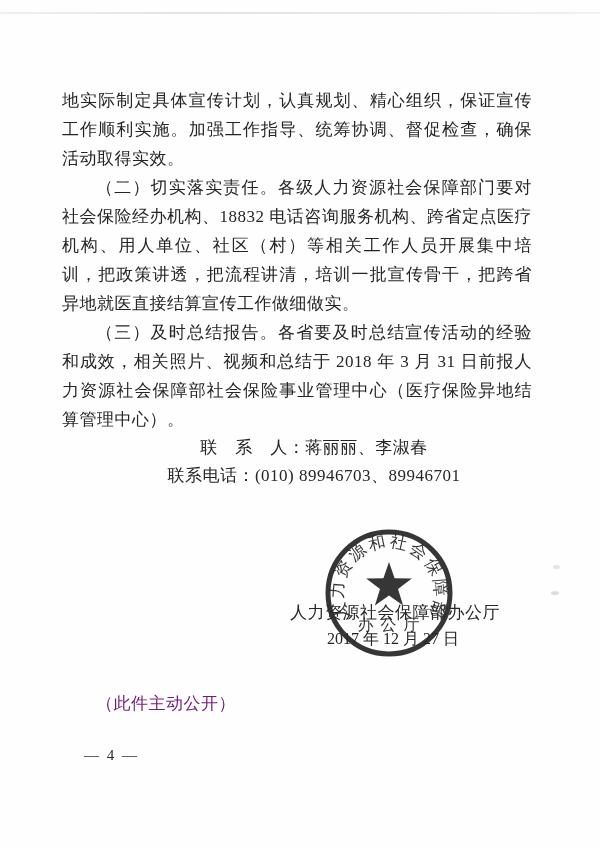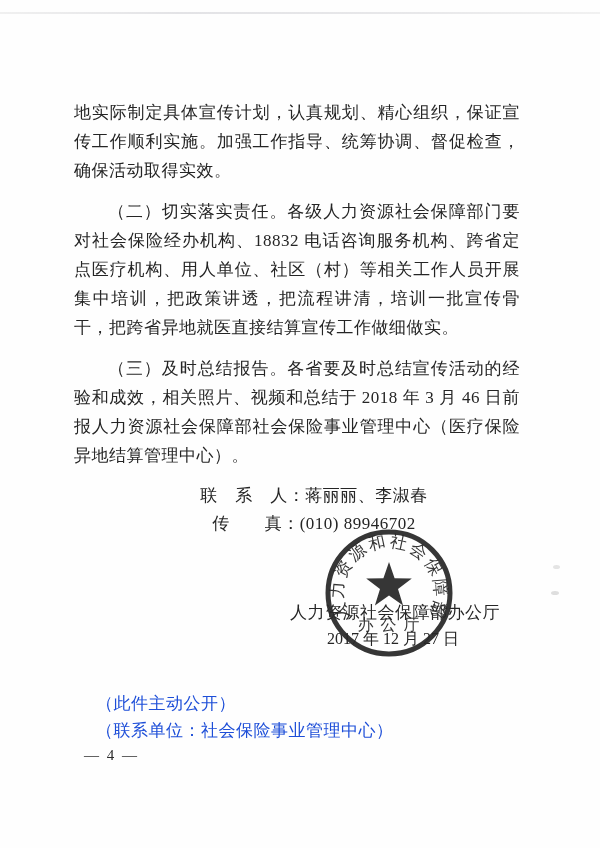--- a/index.html
+++ b/index.html
@@ -15,38 +15,38 @@
   }
   .scan-top-line{
     position:absolute;left:0;top:12px;width:600px;height:2px;
     background:linear-gradient(to right,#f0f0f0,#e3e3e6 30%,#e8e8ea 70%,#f1f1f1);
   }
   .body-text{
     position:absolute;left:62px;top:86px;width:470px;
     font-size:17px;line-height:29px;text-align:justify;
     letter-spacing:0.5px;color:#252525;
   }
-  .para{margin:12px;text-indent:2em;font-family:Liberation Serif, serif;}
+  .para{margin:0;text-indent:2em;font-family:Liberation Serif, serif;}
   .para.no-indent{text-indent:0;}
   .contacts p{margin:0;text-indent:2em;line-height:28px;text-align:center;}
   .signature{
     position:absolute;top:601px;left:290px;width:210px;
     text-align:center;font-size:17px;letter-spacing:0.5px;color:#262626;z-index:1;
   }
   .sign-date{
     position:absolute;top:629px;left:318px;width:150px;
     text-align:center;font-size:16px;color:#262626;z-index:1;
   }
   .seal{
     position:absolute;left:322px;top:526px;z-index:2;
   }
   .seal text{fill:#272727;}
   .note{
     position:absolute;left:62px;margin:0;font-size:17px;
-    letter-spacing:0.5px;color:#1d4ed8;text-indent:2em;
+    letter-spacing:0.5px;color:#701a75;text-indent:2em;
   }
   .note-1{top:692px;}
   .note-2{top:719px;}
   .page-number{
     position:absolute;left:84px;top:747px;font-size:15px;
     letter-spacing:2px;color:#2a2a2a;
   }
   .speck{position:absolute;border-radius:50%;}
   .speck-1{left:553px;top:565px;width:7px;height:4px;background:#e4e4e4;}
   .speck-2{left:551px;top:591px;width:8px;height:4px;background:#dedede;}
@@ -54,41 +54,40 @@
 </head>
 <body>
 
 <div class="page">
 
   <div class="scan-top-line"></div>
 
   <div class="body-text">
     <p class="para no-indent">地实际制定具体宣传计划，认真规划、精心组织，保证宣传工作顺利实施。加强工作指导、统筹协调、督促检查，确保活动取得实效。</p>
     <p class="para">（二）切实落实责任。各级人力资源社会保障部门要对社会保险经办机构、18832 电话咨询服务机构、跨省定点医疗机构、用人单位、社区（村）等相关工作人员开展集中培训，把政策讲透，把流程讲清，培训一批宣传骨干，把跨省异地就医直接结算宣传工作做细做实。</p>
-    <p class="para">（三）及时总结报告。各省要及时总结宣传活动的经验和成效，相关照片、视频和总结于 2018 年 3 月 46 日前报人力资源社会保障部社会保险事业管理中心（医疗保险异地结算管理中心）。</p>
+    <p class="para">（三）及时总结报告。各省要及时总结宣传活动的经验和成效，相关照片、视频和总结于 2018 年 3 月 31 日前报人力资源社会保障部社会保险事业管理中心（医疗保险异地结算管理中心）。</p>
     <div class="contacts">
       <p>联　系　人：蒋丽丽、李淑春</p>
-      <p>传　　真：(010) 89946702</p>
+      <p>联系电话：(010) 89946703、89946701</p>
     </div>
   </div>
 
   <div class="signature">人力资源社会保障部办公厅</div>
   <div class="sign-date">2017 年 12 月 27 日</div>
 
   <svg class="seal" width="134" height="134" viewBox="0 0 134 134">
     <circle cx="67" cy="67" r="61" fill="none" stroke="#272727" stroke-width="5" opacity="0.93"></circle>
     <path id="sealArc" d="M 25.3 86.5 A 46 46 0 1 1 108.7 86.5" fill="none"></path>
     <text font-size="17" letter-spacing="2.5" opacity="0.93">
       <textPath href="#sealArc" startOffset="50%" text-anchor="middle">人力资源和社会保障部</textPath>
     </text>
     <polygon opacity="0.93" fill="#272727" points="67,36 61.4,52.3 44.2,52.6 58,62.9 52.9,79.4 67,69.5 81.1,79.4 76,62.9 89.8,52.6 72.6,52.3"></polygon>
     <text x="70" y="104" text-anchor="middle" font-size="16" letter-spacing="7" opacity="0.93">办公厅</text>
   </svg>
 
   <p class="note note-1">（此件主动公开）</p>
-  <p class="note note-2">（联系单位：社会保险事业管理中心）</p>
 
   <div class="page-number">— 4 —</div>
 
   <div class="speck speck-1"></div>
   <div class="speck speck-2"></div>
 
 </div>
 
 </body></html>

